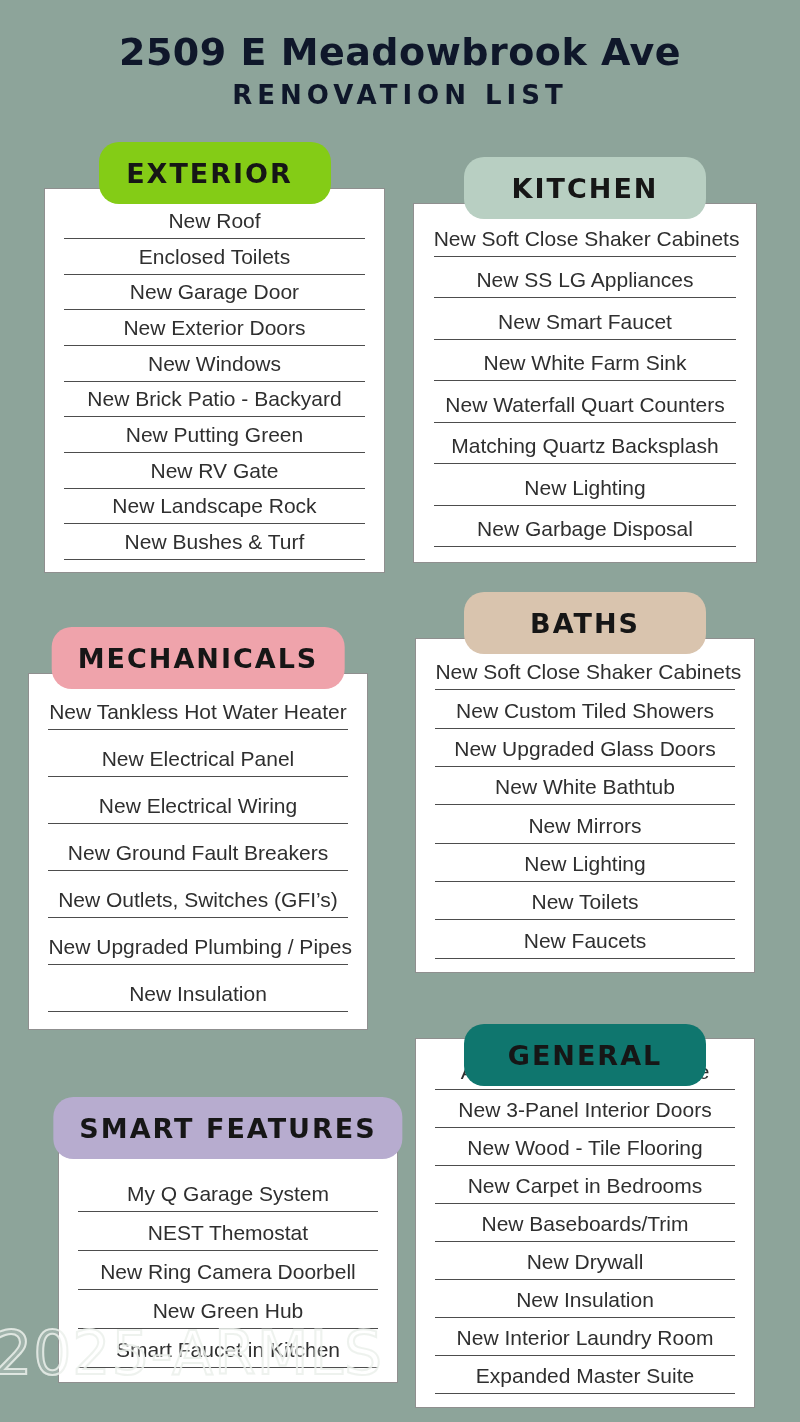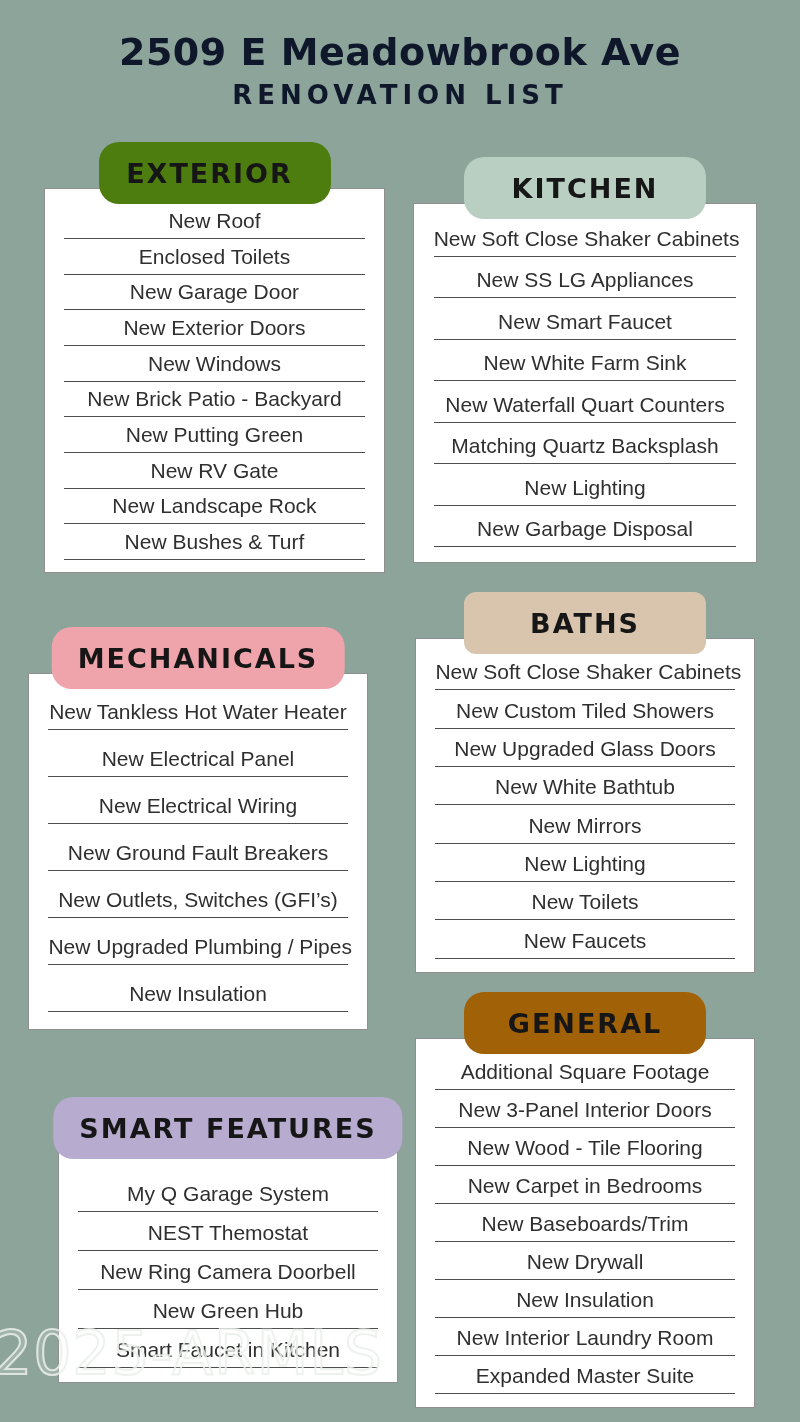--- a/index.html
+++ b/index.html
@@ -81,21 +81,21 @@
 
 <div class="poster">
 
   <div class="header">
     <h1 class="title">2509 E Meadowbrook Ave</h1>
     <h2 class="subtitle">RENOVATION LIST</h2>
   </div>
 
   <div class="section exterior">
     <div class="card"></div>
-    <div class="pill" style="background: #4d7c0f; padding-left: 16px;">EXTERIOR</div>
+    <div class="pill" style="background: #84cc16; padding-left: 16px;">EXTERIOR</div>
     <ul class="items">
         <li class="item">New Roof</li>
         <li class="item">Enclosed Toilets</li>
         <li class="item">New Garage Door</li>
         <li class="item">New Exterior Doors</li>
         <li class="item">New Windows</li>
         <li class="item">New Brick Patio - Backyard</li>
         <li class="item">New Putting Green</li>
         <li class="item">New RV Gate</li>
         <li class="item">New Landscape Rock</li>
@@ -127,21 +127,21 @@
         <li class="item">New Electrical Wiring</li>
         <li class="item">New Ground Fault Breakers</li>
         <li class="item">New Outlets, Switches (GFI’s)</li>
         <li class="item">New Upgraded Plumbing / Pipes</li>
         <li class="item">New Insulation</li>
       </ul>
   </div>
 
   <div class="section baths">
     <div class="card"></div>
-    <div class="pill" style="background: rgb(217, 196, 174); border-radius: 12px;">BATHS</div>
+    <div class="pill" style="background: rgb(217, 196, 174);">BATHS</div>
     <ul class="items">
         <li class="item">New Soft Close Shaker Cabinets</li>
         <li class="item">New Custom Tiled Showers</li>
         <li class="item">New Upgraded Glass Doors</li>
         <li class="item">New White Bathtub</li>
         <li class="item">New Mirrors</li>
         <li class="item">New Lighting</li>
         <li class="item">New Toilets</li>
         <li class="item">New Faucets</li>
       </ul>
@@ -154,21 +154,21 @@
         <li class="item">My Q Garage System</li>
         <li class="item">NEST Themostat</li>
         <li class="item">New Ring Camera Doorbell</li>
         <li class="item">New Green Hub</li>
         <li class="item">Smart Faucet in Kitchen</li>
       </ul>
   </div>
 
   <div class="section general">
     <div class="card"></div>
-    <div class="pill" style="background: #a16207;">GENERAL</div>
+    <div class="pill" style="background: #0f766e; margin-top: 32px;">GENERAL</div>
     <ul class="items">
         <li class="item">Additional Square Footage</li>
         <li class="item">New 3-Panel Interior Doors</li>
         <li class="item">New Wood - Tile Flooring</li>
         <li class="item">New Carpet in Bedrooms</li>
         <li class="item">New Baseboards/Trim</li>
         <li class="item">New Drywall</li>
         <li class="item">New Insulation</li>
         <li class="item">New Interior Laundry Room</li>
         <li class="item">Expanded Master Suite</li>

